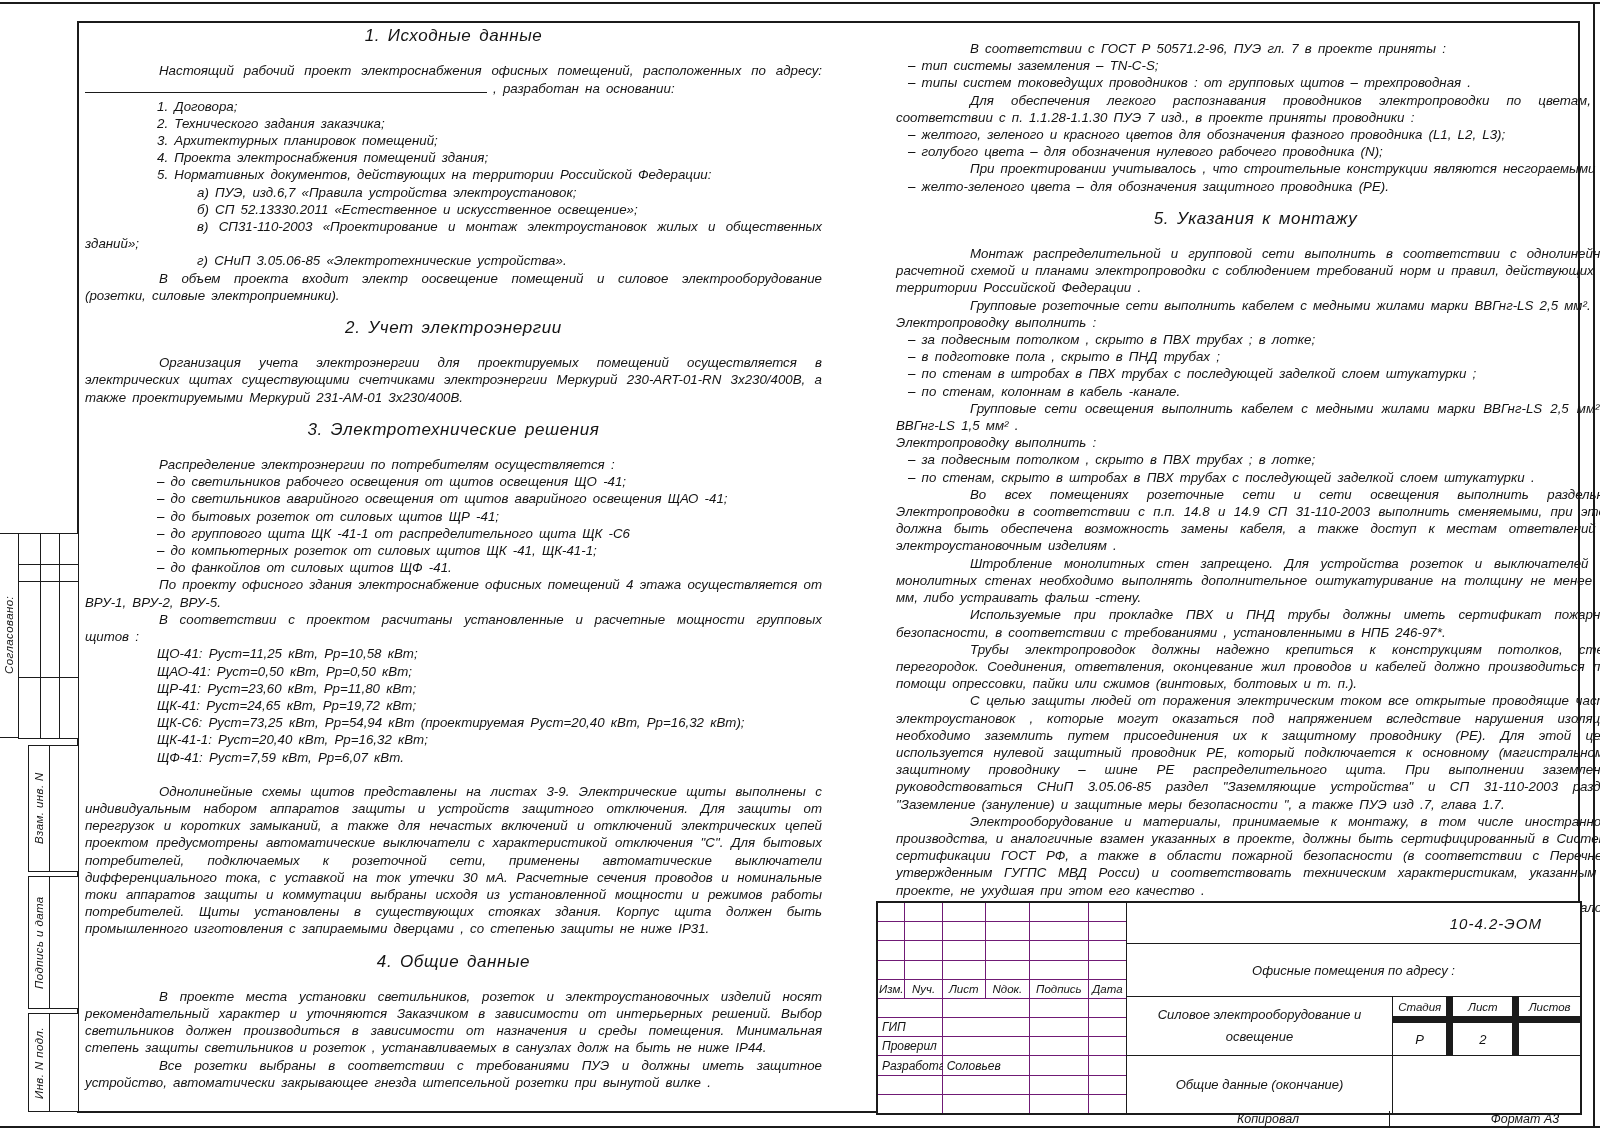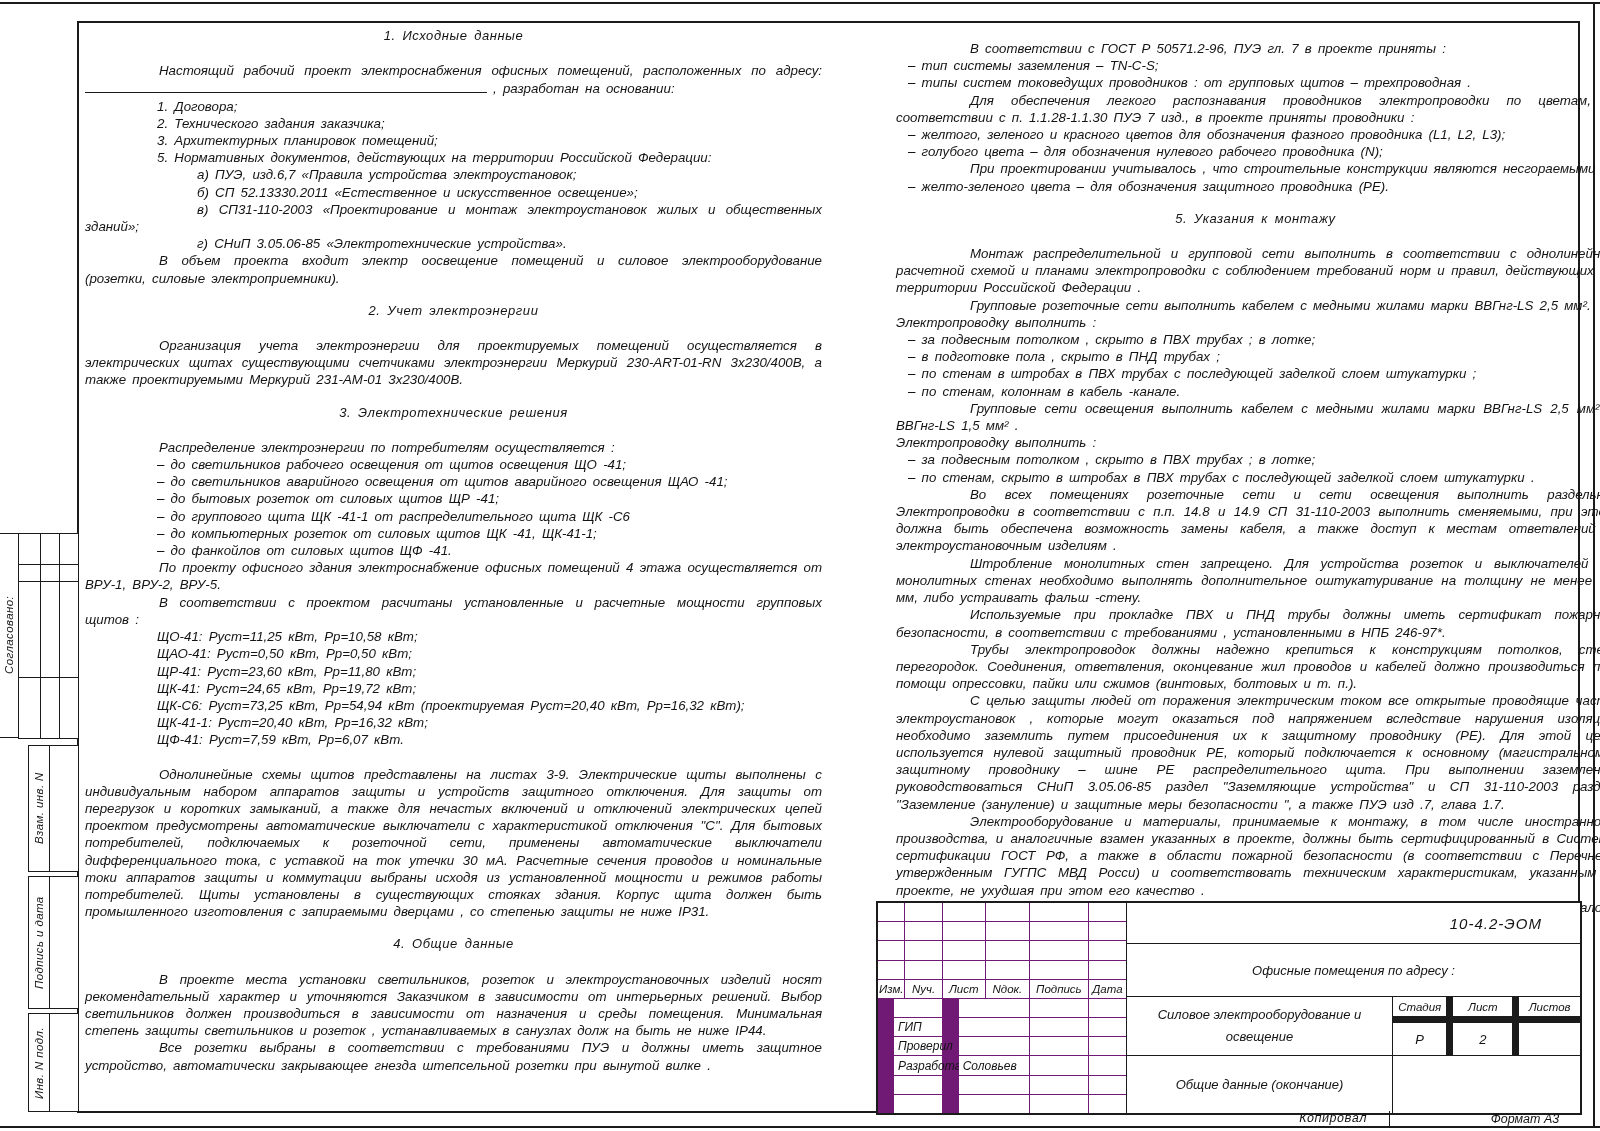--- a/index.html
+++ b/index.html
@@ -4,21 +4,21 @@
 <style>
   html,body{margin:0;padding:0;background:#e8e8e8;}
   .sheet{position:relative;width:1600px;height:1131px;background:#fff;overflow:hidden;
          font-family:"Liberation Sans",sans-serif;font-style:italic;color:#141414;}
   .edge{position:absolute;background:#1b1b1b;}
   .frame{position:absolute;left:77px;top:21px;width:1499px;height:1088px;border:2px solid #1b1b1b;}
   
   .col{position:absolute;font-size:13.3px;line-height:17.2px;word-spacing:2.5px;}
   .col-left{left:85px;top:27px;width:737px;}
   .col-right{left:896px;top:40px;width:719px;}
-  .h{font-size:13px;font-weight:normal;text-align:center;letter-spacing:.6px;margin:15px 0 18px;}
+  .h{font-size:17px;font-weight:normal;text-align:center;letter-spacing:.6px;margin:15px 0 18px;}
   .h.first{margin-top:0;}
   .jp{margin:0;text-align:justify;}
   .ind{text-indent:74px;}
   .li{text-indent:72px;}
   .li2{text-indent:112px;}
   .rli{text-indent:12px;}
   .flat{text-indent:0;}
   .fj{text-align-last:justify;}
   .blank{display:inline-block;width:402px;height:13px;border-bottom:1.4px solid #1b1b1b;margin-right:6px;}
   
@@ -27,21 +27,21 @@
   .sgrid{position:absolute;left:18px;top:533px;width:59px;height:204px;border:1.5px solid #1b1b1b;
          background:#1b1b1b;display:grid;grid-template-columns:21fr 17fr 18fr;
          grid-template-rows:30px 16px 95px 1fr;gap:1px;}
   .agreed{position:absolute;left:0;top:533px;width:17px;height:204px;}
   .sbox{position:absolute;left:28px;width:49px;border:1.5px solid #1b1b1b;background:#1b1b1b;
         display:flex;gap:1px;}
   .sbox .lblcol{width:20px;background:#fff;}
   .sbox .empcol{flex:1;background:#fff;}
   .tick{position:absolute;left:0;width:18px;height:0;border-top:1.2px solid #1b1b1b;}
   .c{background:#fff;}
-  .s2{grid-column:span 2;margin-left:16px;}
+  .s2{grid-column:span 2;}
   
   .tb{position:absolute;left:876px;top:901px;width:702px;height:210px;border:2px solid #1b1b1b;
       background:#1b1b1b;display:flex;gap:1px;font-size:12px;}
   .tb-left{width:248px;display:grid;grid-template-columns:27fr 37fr 43fr 44fr 59fr 38fr;
            grid-template-rows:repeat(11,1fr);gap:1px;background:#701a75;}
   .tb-left .hd{display:flex;align-items:center;justify-content:center;font-size:11.5px;}
   .tb-left .lbl{display:flex;align-items:center;padding-left:4px;font-size:12px;}
   .tb-right{flex:1;display:grid;grid-template-rows:40px 52px 58px 1fr;gap:1px;background:#1b1b1b;}
   .tb-doc{display:flex;align-items:center;justify-content:flex-end;padding-right:38px;
           font-size:15px;letter-spacing:1px;}
@@ -67,20 +67,21 @@
 
   <div class="frame"></div>
 
   <div class="col col-left">
     <h1 class="h first">1. Исходные данные</h1>
     <p class="jp ind fj">Настоящий рабочий проект электроснабжения офисных помещений, расположенных по адресу:</p>
     <p class="jp flat"><span class="blank"></span><span>, разработан на основании:</span></p>
     <p class="jp li">1. Договора;</p>
     <p class="jp li">2. Технического задания заказчика;</p>
     <p class="jp li">3. Архитектурных планировок помещений;</p>
+    <p class="jp li">4. Проекта электроснабжения помещений здания;</p>
     <p class="jp li">5. Нормативных документов, действующих на территории Российской Федерации:</p>
     <p class="jp li2">а) ПУЭ, изд.6,7 «Правила устройства электроустановок;</p>
     <p class="jp li2">б) СП 52.13330.2011 «Естественное и искусственное освещение»;</p>
     <p class="jp li2">в) СП31-110-2003 «Проектирование и монтаж электроустановок жилых и общественных зданий»;</p>
     <p class="jp li2">г) СНиП 3.05.06-85 «Электротехнические устройства».</p>
     <p class="jp ind">В объем проекта входит электр оосвещение помещений и силовое электрооборудование (розетки, силовые электроприемники).</p>
 
     <h1 class="h">2. Учет электроэнергии</h1>
     <p class="jp ind">Организация учета электроэнергии для проектируемых помещений осуществляется в электрических щитах существующими счетчиками электроэнергии Меркурий 230-ART-01-RN 3х230/400В, а также проектируемыми Меркурий 231-АМ-01 3х230/400В.</p>
 
@@ -242,16 +243,16 @@
         </div>
       </div>
       <div class="tb-rowd">
         <div class="tb-namecell">Общие данные (окончание)</div>
         <div class="tb-empty"></div>
       </div>
     </div>
   </div>
 
   <div class="edge" style="left:1389px;top:1111px;width:1px;height:16px;"></div>
-  <div class="footer-label" style="left:1233px;width:200px;font-family:Liberation Mono, monospace;">Копировал</div>
+  <div class="footer-label" style="left:1168px;width:200px;">Копировал</div>
   <div class="footer-label" style="left:1445px;width:160px;">Формат А3</div>
 
 </div>
 
 </body></html>

